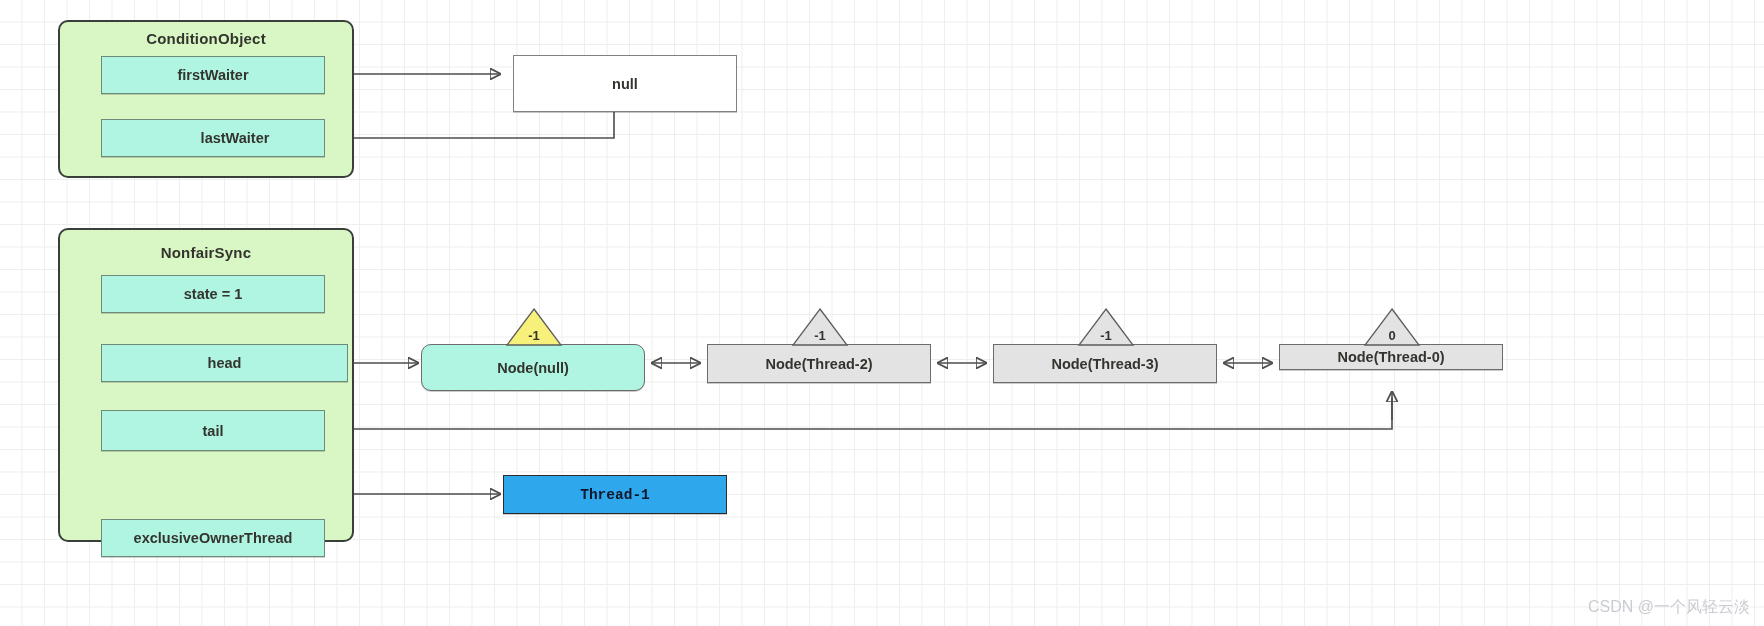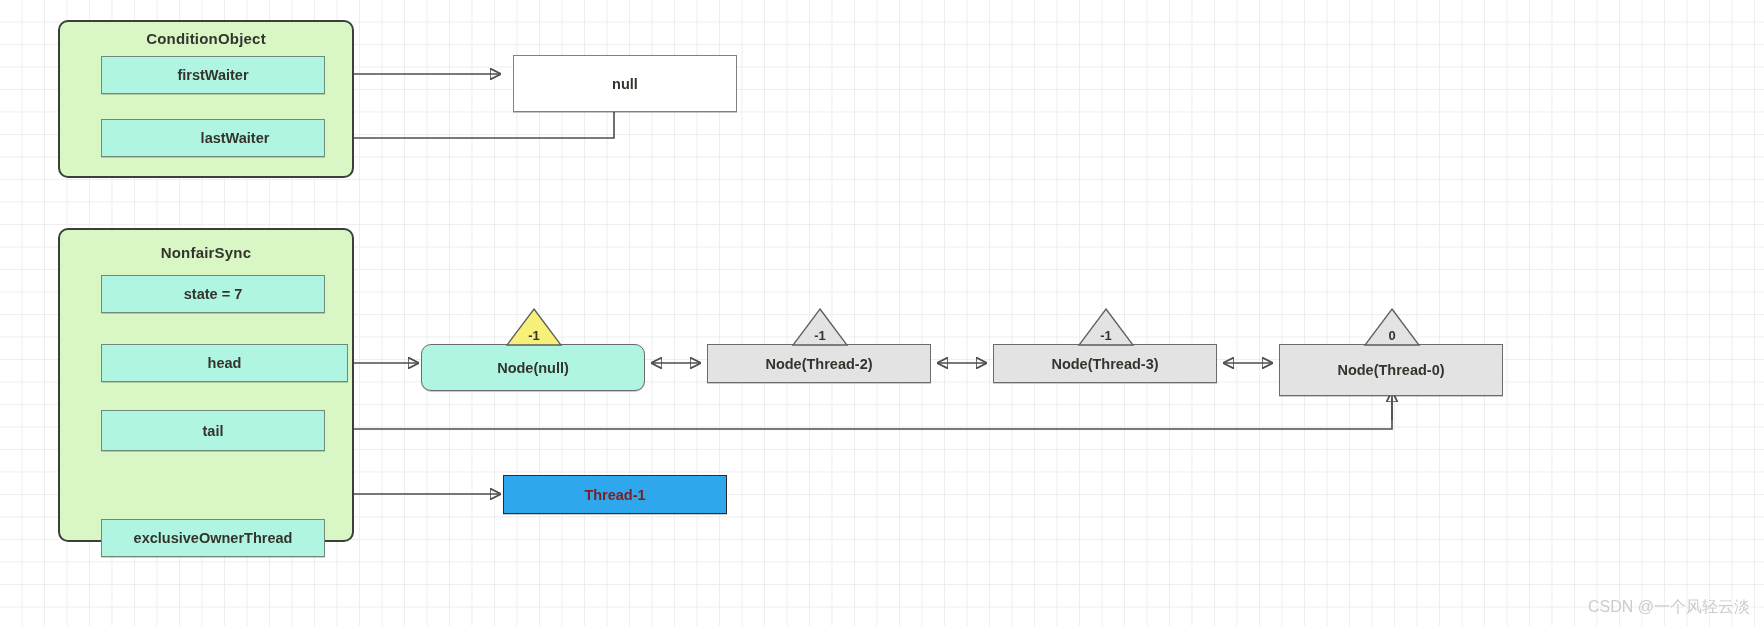--- a/index.html
+++ b/index.html
@@ -73,21 +73,22 @@
     background: #e3e3e3;
     border: 1px solid #6b6b6b;
   }
   .box.node-cyan {
     background: #b0f5e2;
     border: 1px solid #6b6b6b;
   }
   .box.thread-blue {
     background: #2fa7ec;
     border: 1px solid #2b2b2b;
-    color: #7f1d1d;
+    color: #0f172a;
+    font-family: Liberation Mono, monospace;
   }
 
   
   .tri {
     position: absolute;
     width: 0;
     height: 0;
   }
   .tri svg { display: block; overflow: visible; }
   .tri .tri-label {
@@ -164,21 +165,21 @@
   </div>
 
   <div class="box" style="left:481px; top:55px; width:224px; height:57px;margin-left:32px;">
     <span>null</span>
   </div>
 
   <div class="group" style="left:58px; top:228px; width:296px; height:314px;">
     <div class="group-title" style="top:14px;">NonfairSync</div>
   </div>
   <div class="field" style="left:101px; top:275px; width:224px; height:38px;">
-    <span>state = 7</span>
+    <span>state = 1</span>
   </div>
   <div class="field" style="left:101px; top:344px; width:247px; height:38px;">
     <span>head</span>
   </div>
   <div class="field" style="left:101px; top:410px; width:224px; height:41px;">
     <span>tail</span>
   </div>
   <div class="field" style="left:101px; top:475px; width:224px; height:38px;margin-top:44px;">
     <span>exclusiveOwnerThread</span>
   </div>
@@ -210,21 +211,21 @@
   <div class="box node-gray" style="left:993px; top:344px; width:224px; height:39px;">
     <span>Node(Thread-3)</span>
   </div>
   <div class="tri" style="left:1077px; top:307px;">
     <svg width="58" height="40" viewBox="0 0 58 40">
       <polygon points="29,2 56,38 2,38" fill="#e3e3e3" stroke="#5c5c5c" stroke-width="1.3"></polygon>
       <text class="tri-label" x="29" y="33" text-anchor="middle">-1</text>
     </svg>
   </div>
 
-  <div class="box node-gray" style="left:1279px; top:344px; width:224px; height:52px;">
+  <div class="box node-gray" style="left:1279px; top:344px; width:224px; height:26px;">
     <span>Node(Thread-0)</span>
   </div>
   <div class="tri" style="left:1363px; top:307px;">
     <svg width="58" height="40" viewBox="0 0 58 40">
       <polygon points="29,2 56,38 2,38" fill="#e3e3e3" stroke="#5c5c5c" stroke-width="1.3"></polygon>
       <text class="tri-label" x="29" y="33" text-anchor="middle">0</text>
     </svg>
   </div>
 
   <div class="watermark">CSDN @一个风轻云淡</div>

